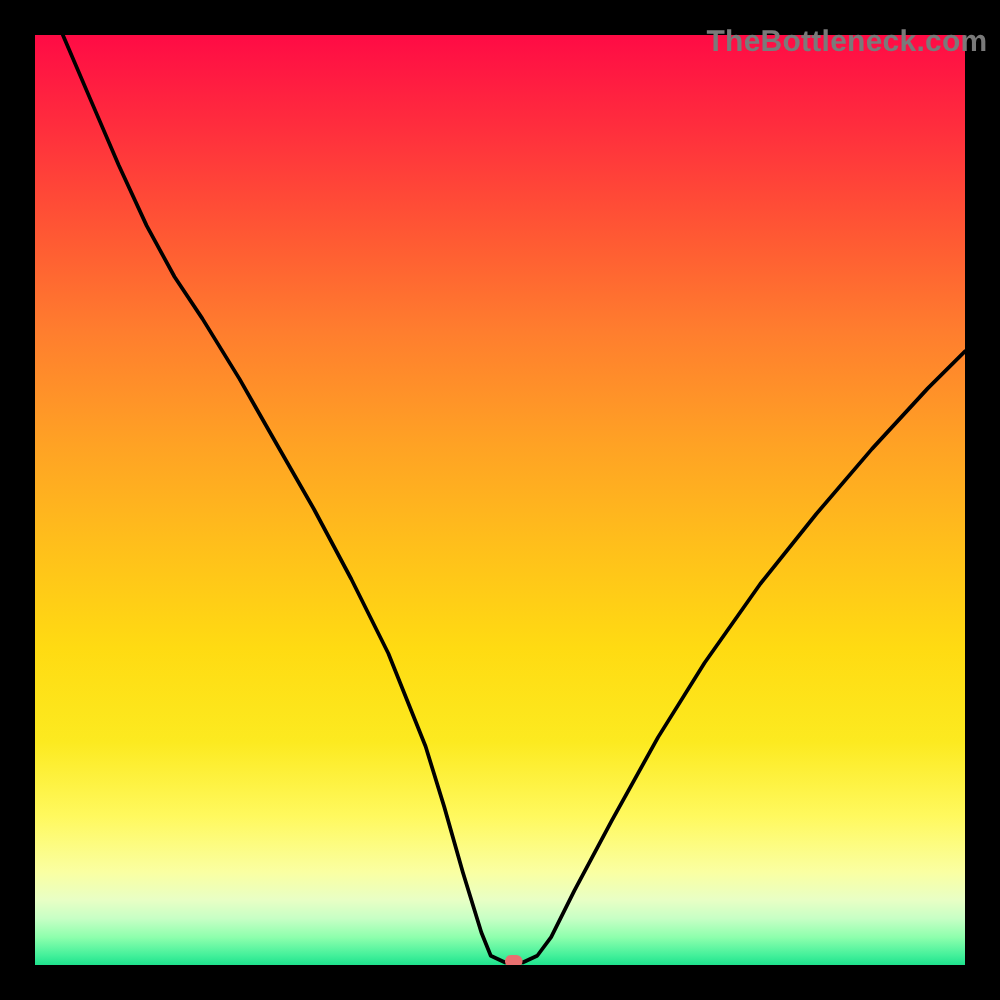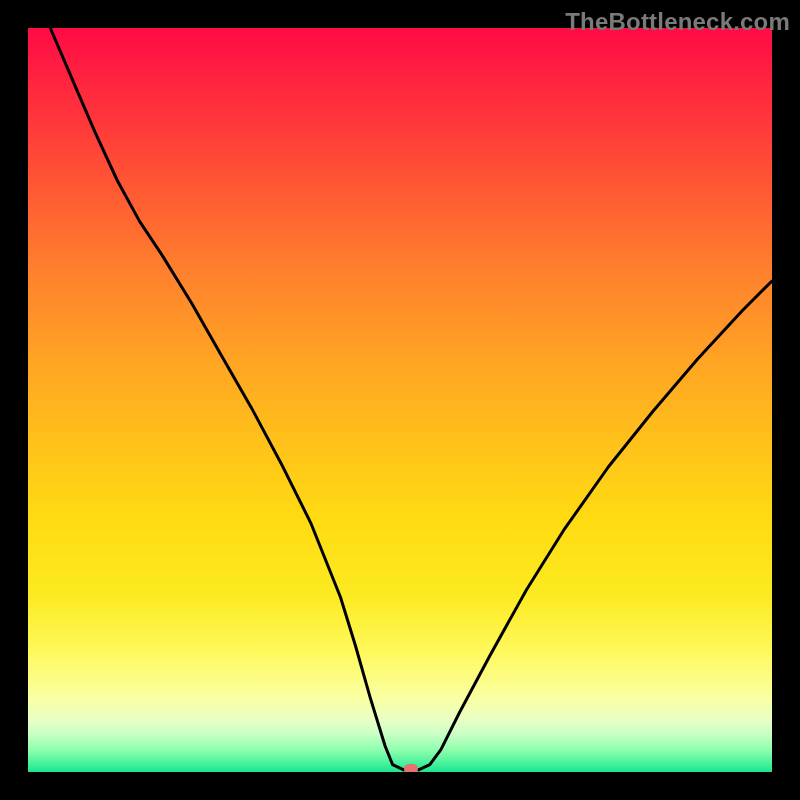--- a/index.html
+++ b/index.html
@@ -61,21 +61,21 @@
   }
   .minimum-marker {
     position: absolute;
     width: 14px;
     height: 10px;
     border-radius: 5px;
     background: #e97070;
   }
   .watermark {
     position: absolute;
-    top: 8px;
+    top: 20px;
     right: 10px;
     font-size: 24px;
     font-weight: 600;
     color: #7a7a7a;
     letter-spacing: 0.2px;
     user-select: none;
   }
 </style>
 </head>
 <body>

